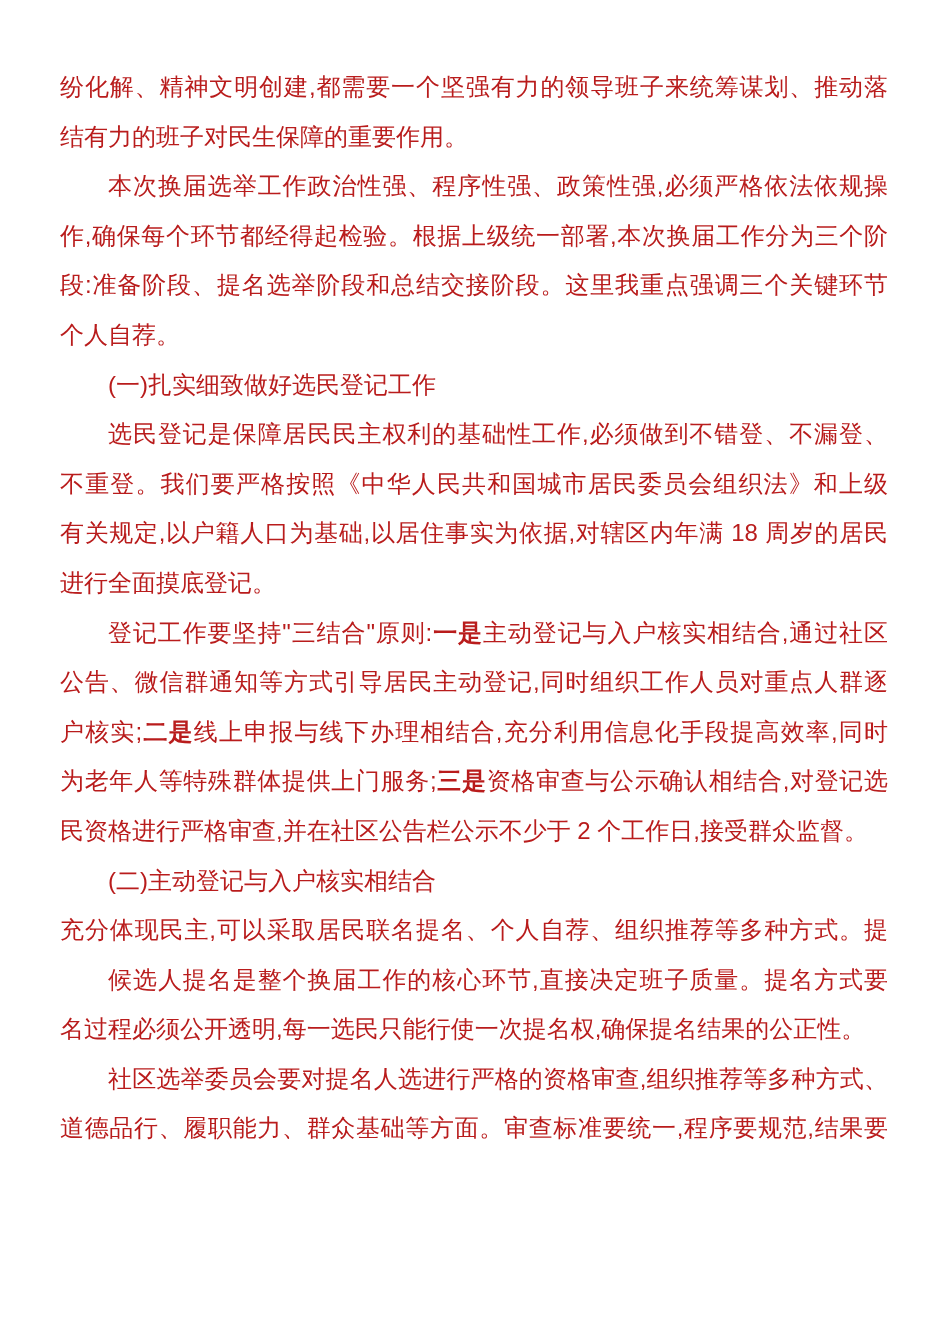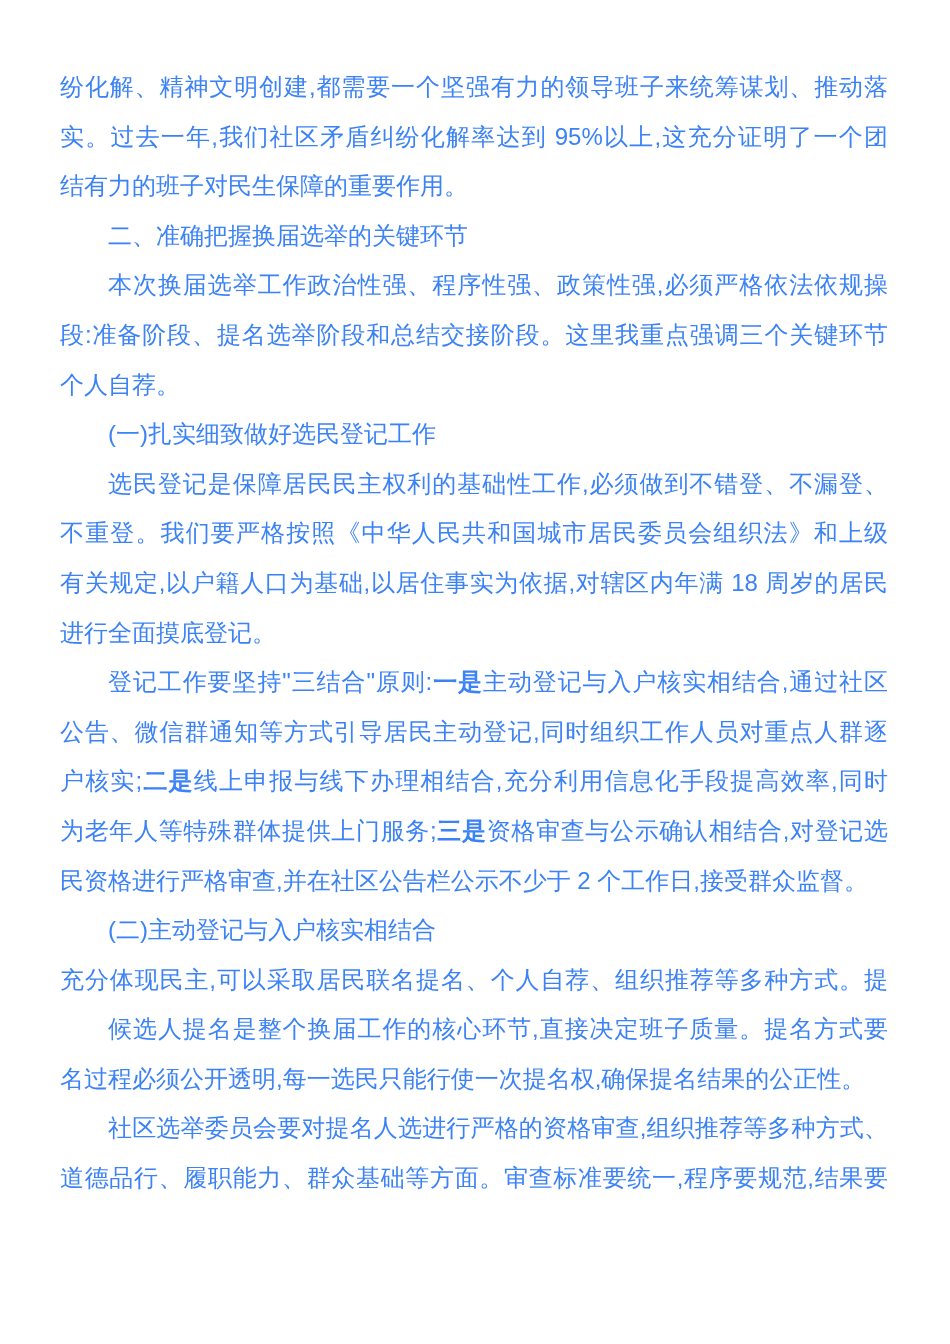--- a/index.html
+++ b/index.html
@@ -43,26 +43,25 @@
   .line.indent {
     text-indent: 48px;
   }
   .seg { font-weight: 400; }
   .seg.bold { font-weight: 700; }
 </style>
 </head>
 <body style="background: rgb(255, 255, 255);">
 
 <div class="page">
-  <div class="doc" style="color: #3b82f6;">
+  <div class="doc" style="color: #b91c1c;">
       <div class="line"><span class="seg">纷化解、精神文明创建,都需要一个坚强有力的领导班子来统筹谋划、推动落</span></div>
-      <div class="line"><span class="seg">实。过去一年,我们社区矛盾纠纷化解率达到 95%以上,这充分证明了一个团</span></div>
       <div class="line end"><span class="seg">结有力的班子对民生保障的重要作用。</span></div>
-      <div class="line indent end"><span class="seg">二、准确把握换届选举的关键环节</span></div>
       <div class="line indent"><span class="seg">本次换届选举工作政治性强、程序性强、政策性强,必须严格依法依规操</span></div>
+      <div class="line"><span class="seg">作,确保每个环节都经得起检验。根据上级统一部署,本次换届工作分为三个阶</span></div>
       <div class="line"><span class="seg">段:准备阶段、提名选举阶段和总结交接阶段。这里我重点强调三个关键环节</span></div>
       <div class="line end"><span class="seg">个人自荐。</span></div>
       <div class="line indent end"><span class="seg">(一)扎实细致做好选民登记工作</span></div>
       <div class="line indent"><span class="seg">选民登记是保障居民民主权利的基础性工作,必须做到不错登、不漏登、</span></div>
       <div class="line"><span class="seg">不重登。我们要严格按照《中华人民共和国城市居民委员会组织法》和上级</span></div>
       <div class="line"><span class="seg">有关规定,以户籍人口为基础,以居住事实为依据,对辖区内年满 18 周岁的居民</span></div>
       <div class="line end"><span class="seg">进行全面摸底登记。</span></div>
       <div class="line indent"><span class="seg">登记工作要坚持"三结合"原则:</span><span class="seg bold">一是</span><span class="seg">主动登记与入户核实相结合,通过社区</span></div>
       <div class="line"><span class="seg">公告、微信群通知等方式引导居民主动登记,同时组织工作人员对重点人群逐</span></div>
       <div class="line"><span class="seg">户核实;</span><span class="seg bold">二是</span><span class="seg">线上申报与线下办理相结合,充分利用信息化手段提高效率,同时</span></div>

